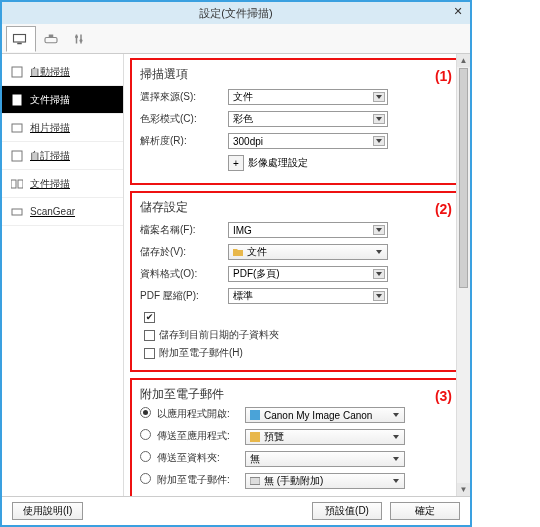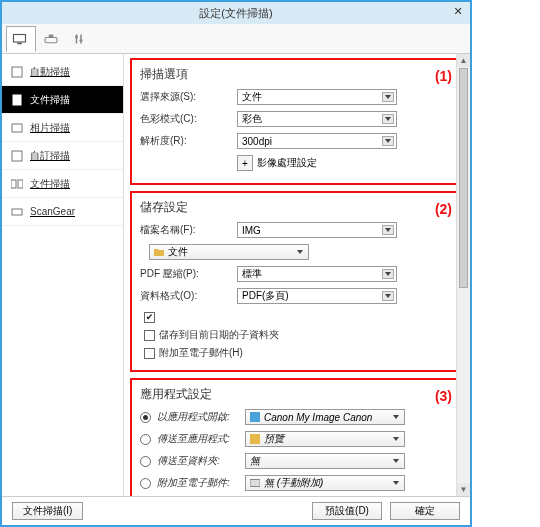--- a/index.html
+++ b/index.html
@@ -16,28 +16,28 @@
 .nav-item { height: 28px; display: flex; align-items: center; gap: 6px; padding: 0 8px; font-size: 10px; color: #333; cursor: pointer; border-bottom: 1px solid #eee; }
 .nav-item.active { background: #000000; color: #fff; }
 .nav-item .ic { width: 14px; height: 14px; display: flex; align-items: center; justify-content: center; }
 .nav-item .ic svg { width: 12px; height: 12px; }
 .main { flex: 1; overflow: auto; padding: 4px 6px 4px 6px; position: relative; }
 .section { border: 2px solid #e11; padding: 6px 8px 8px 8px; margin-bottom: 6px; position: relative; }
 .section .sec-num { position: absolute; right: 10px; top: 8px; color: #e11; font-size: 14px; font-weight: bold; }
 .sec-title { font-size: 12px; color: #333; margin-bottom: 4px; font-family: Liberation Mono, monospace; }
 .row { display: flex; align-items: center; height: 20px; margin: 2px 0; }
 .row .lbl { width: 88px; font-size: 10px; color: #333; }
-.row .ctrl { flex: 1; margin-left: 9px; }
+.row .ctrl { flex: 1; }
 .select, .text { width: 160px; height: 16px; border: 1px solid #999; background: #fff; font-size: 10px; padding: 0 16px 0 4px; position: relative; display: flex; align-items: center; cursor: pointer; }
 .select .arrow { position: absolute; right: 2px; top: 2px; width: 12px; height: 10px; background: #e8e8e8; border: 1px solid #aaa; display: flex; align-items: center; justify-content: center; }
 .select .arrow::after { content: ""; border-left: 3px solid transparent; border-right: 3px solid transparent; border-top: 4px solid #444; }
 .smallbtn { width: 16px; height: 16px; border: 1px solid #999; background: #f4f4f4; font-size: 10px; display: inline-flex; align-items: center; justify-content: center; cursor: pointer; margin-right: 4px; }
 .chk-row { display: flex; align-items: center; height: 18px; font-size: 10px; color: #333; gap: 4px; margin-left: 4px; }
 .chk { width: 11px; height: 11px; border: 1px solid #666; background: #fff; display: inline-flex; align-items: center; justify-content: center; cursor: pointer; font-size: 9px; color: #222; }
-.radio-row { display: flex; align-items: center; height: 20px; margin: 2px 0; font-style: italic; }
+.radio-row { display: flex; align-items: flex-start; height: 20px; margin: 2px 0; }
 .radio { width: 11px; height: 11px; border: 1px solid #666; border-radius: 50%; background: #fff; display: inline-flex; align-items: center; justify-content: center; cursor: pointer; margin-right: 6px; }
 .radio .dot { width: 5px; height: 5px; background: #333; border-radius: 50%; display: none; }
 .radio.checked .dot { display: block; }
 .radio-lbl { width: 88px; font-size: 10px; color: #333; }
 .app-select { width: 160px; height: 16px; border: 1px solid #999; background: linear-gradient(#fdfdfd,#eee); font-size: 10px; padding: 0 16px 0 4px; position: relative; display: flex; align-items: center; gap: 4px; cursor: pointer; }
 .app-select .aicon { width: 10px; height: 10px; }
 .app-select .arrow { position: absolute; right: 2px; top: 2px; width: 12px; height: 10px; display: flex; align-items: center; justify-content: center; }
 .app-select .arrow::after { content: ""; border-left: 3px solid transparent; border-right: 3px solid transparent; border-top: 4px solid #444; }
 .footer { height: 28px; border-top: 1px solid #ccc; display: flex; align-items: center; padding: 0 10px; gap: 8px; }
 .footer .btn { height: 18px; min-width: 70px; padding: 0 10px; border: 1px solid #999; background: linear-gradient(#fdfdfd,#eee); font-size: 10px; display: flex; align-items: center; justify-content: center; cursor: pointer; }
@@ -180,64 +180,65 @@
         <div class="row">
           <div class="lbl">檔案名稱(F):</div>
           <div class="ctrl">
               <div class="select">
                 <span>IMG</span>
                 <span class="arrow"></span>
               </div>
             </div>
         </div>
         <div class="row">
+          <div class="lbl">儲存於(V):</div>
           <div class="ctrl">
               <div class="app-select">
             <svg class="aicon" viewBox="0 0 10 10">
                   <path d="M0 2h4l1 1h5v6H0z" fill="#e8b74a"></path>
                 </svg>
             <span>文件</span>
                 <span class="arrow"></span>
               </div>
             </div>
         </div>
         <div class="row">
+          <div class="lbl">資料格式(O):</div>
+          <div class="ctrl">
+              <div class="select">
+                <span>PDF(多頁)</span>
+                <span class="arrow"></span>
+              </div>
+            </div>
+        </div>
+        <div class="row">
           <div class="lbl">PDF 壓縮(P):</div>
           <div class="ctrl">
               <div class="select">
                 <span>標準</span>
-                <span class="arrow"></span>
-              </div>
-            </div>
-        </div>
-        <div class="row">
-          <div class="lbl">資料格式(O):</div>
-          <div class="ctrl">
-              <div class="select">
-                <span>PDF(多頁)</span>
                 <span class="arrow"></span>
               </div>
             </div>
         </div>
         <div class="chk-row">
             <span class="chk">✔</span>
           </div>
         <div class="chk-row">
             <span class="chk"></span>
             <span>儲存到目前日期的子資料夾</span>
           </div>
         <div class="chk-row">
             <span class="chk"></span>
             <span>附加至電子郵件(H)</span>
           </div>
       </div>
 
       <div class="section">
         <div class="sec-num">(3)</div>
-        <div class="sec-title">應用程式設定</div>
+        <div class="sec-title">附加至電子郵件</div>
 
         <div class="radio-row">
           <span class="radio checked">
               <span class="dot"></span>
             </span>
           <span class="radio-lbl">以應用程式開啟:</span>
           <div class="app-select">
             <svg class="aicon" viewBox="0 0 10 10">
                 <rect width="10" height="10" fill="#4aa3d8"></rect>
               </svg>
@@ -281,21 +282,21 @@
       <div class="scrollbar">
         <div class="arr up">▲</div>
         <div class="thumb"></div>
         <div class="arr down">▼</div>
       </div>
     </div>
   </div>
 
   <div class="footer">
     <div class="btn">
-        <span>文件掃描(I)</span>
+        <span>使用說明(I)</span>
       </div>
     <div class="spacer"></div>
     <div class="btn">
         <span>預設值(D)</span>
       </div>
     <div class="btn">
         <span>確定</span>
       </div>
   </div>
 </div>

